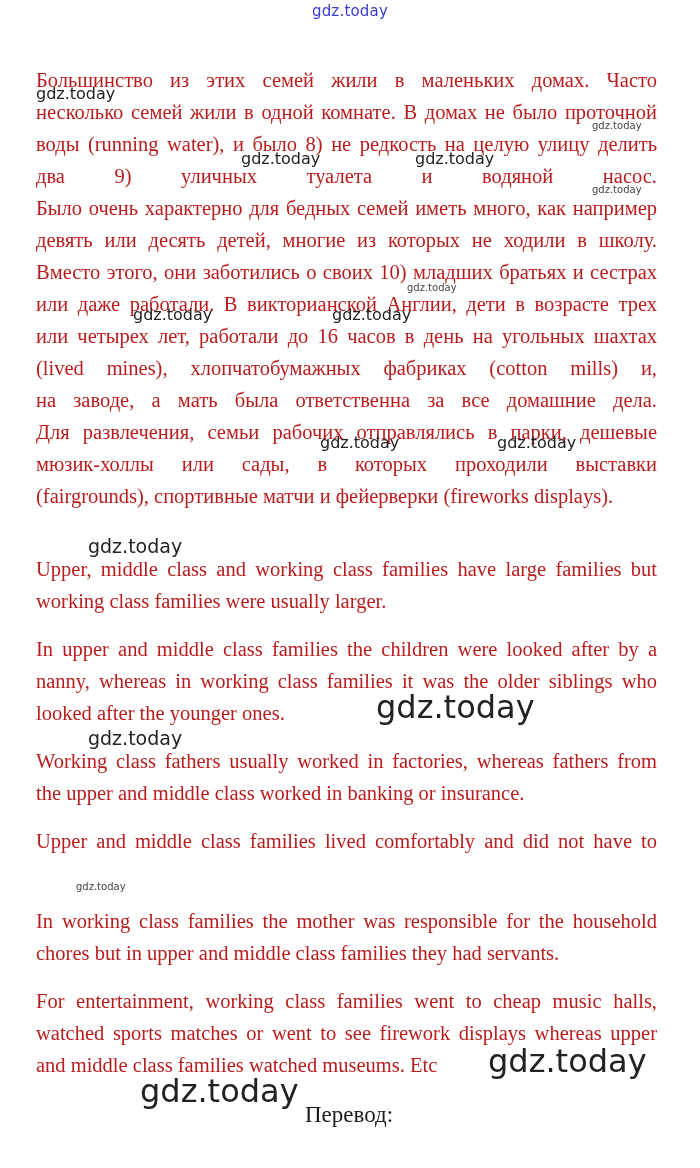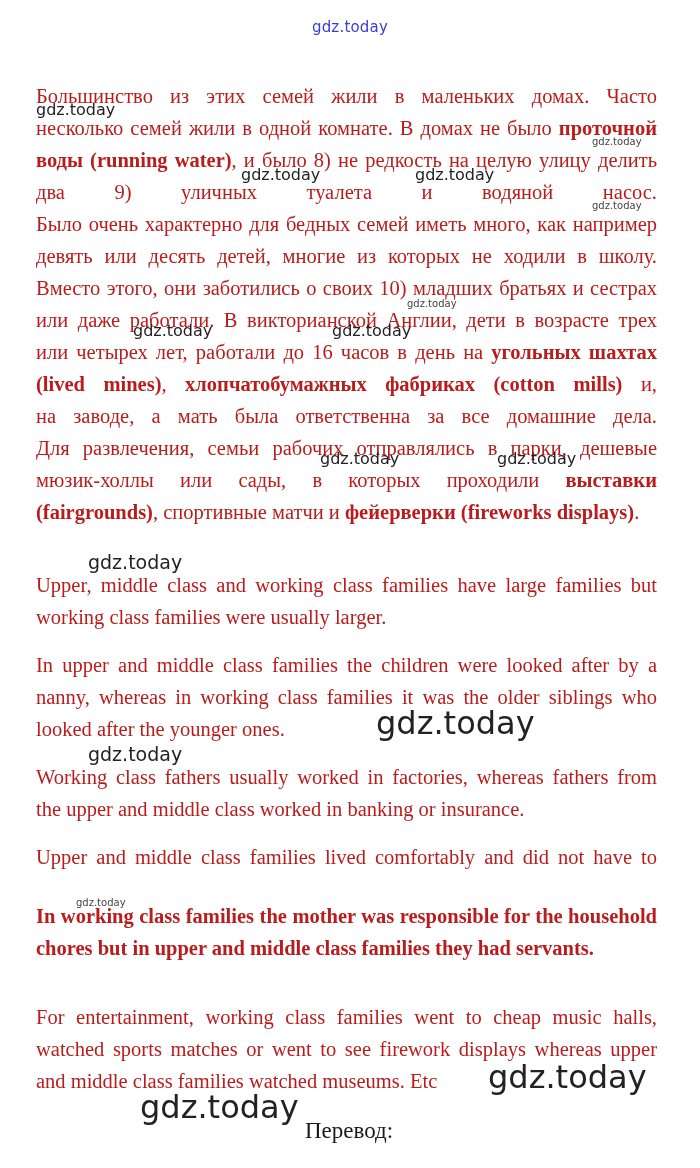--- a/index.html
+++ b/index.html
@@ -1,29 +1,29 @@
 <!DOCTYPE html>
 <html><head>
 <meta charset="utf-8">
 <style>
   html, body { margin: 0; padding: 0; background: #ffffff; }
   body { width: 700px; height: 1168px; position: relative; overflow: hidden; }
-  .page { position: absolute; left: 0; top: 0; width: 700px; height: 948px; margin-top: 16px; }
+  .page { position: absolute; left: 0; top: 0; width: 700px; height: 948px; }
   .top-wm {
     position: absolute; top: 2px; left: 0; width: 700px; text-align: center;
     font-family: "DejaVu Sans", sans-serif; font-size: 15px; color: #3b3bd6; letter-spacing: 0.2px;
   }
   .para {
     position: absolute; left: 36px; width: 621px;
     font-family: "Liberation Serif", serif; font-size: 20.5px; line-height: 32px;
     color: #b91c1c; text-align: justify; text-align-last: left;
   }
   .para .line { display: block; text-align: justify; text-align-last: justify; white-space: nowrap; }
   .para .line.last { text-align-last: left; }
-  .para b { font-weight: bold; }
+  .para b { font-weight: normal; }
   .wm {
     position: absolute; font-family: "DejaVu Sans", sans-serif; color: #222;
     font-weight: normal; letter-spacing: 0px; white-space: nowrap;
   }
   .wm.s { font-size: 10px; color: #444; }
   .wm.m { font-size: 16px; }
   .wm.l { font-size: 19px; }
   .wm.xl { font-size: 32px; }
   .translation-label {
     position: absolute; left: 305px; top: 1102px;
@@ -62,21 +62,21 @@
       <span class="line">nanny, whereas in working class families it was the older siblings who</span>
       <span class="line last">looked after the younger ones.</span>
     </div>
   <div class="para" id="en2" style="top:745px;">
       <span class="line">Working class fathers usually worked in factories, whereas fathers from</span>
       <span class="line last">the upper and middle class worked in banking or insurance.</span>
     </div>
   <div class="para" id="en3" style="top:825px;">
       <span class="line">Upper and middle class families lived comfortably and did not have to</span>
     </div>
-  <div class="para" id="en4" style="top:884px;font-weight:bold;">
+  <div class="para" id="en4" style="top:905px;">
       <span class="line">In working class families the mother was responsible for the household</span>
       <span class="line last">chores but in upper and middle class families they had servants.</span>
     </div>
   <div class="para" id="en5" style="top:985px;">
       <span class="line">For entertainment, working class families went to cheap music halls,</span>
       <span class="line">watched sports matches or went to see firework displays whereas upper</span>
       <span class="line last">and middle class families watched museums. Etc</span>
     </div>
 
   <div class="translation-label">Перевод:</div>

